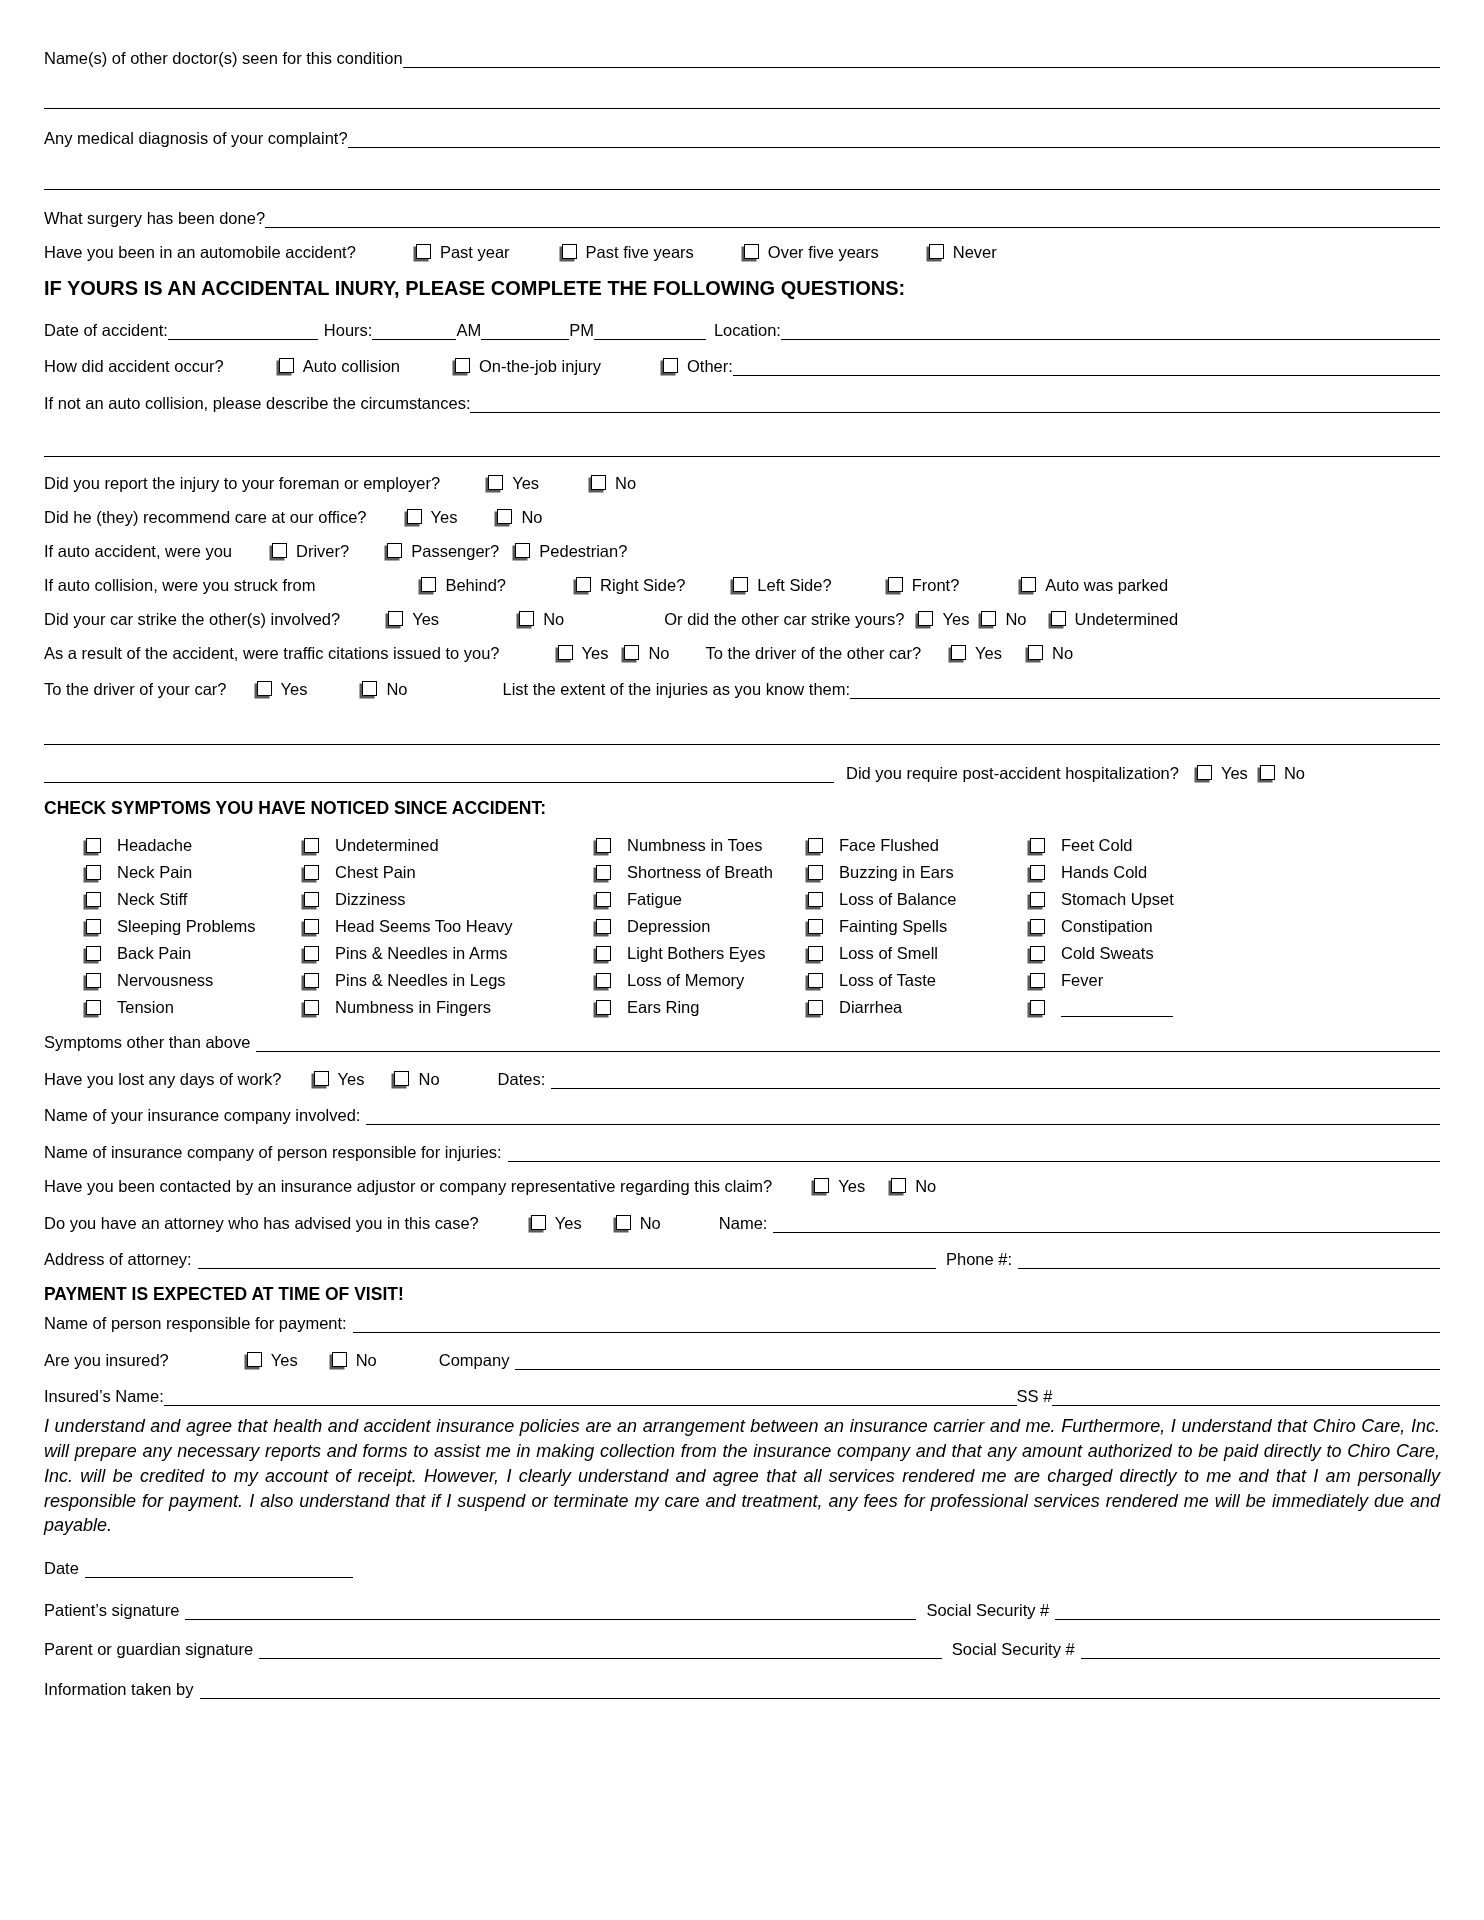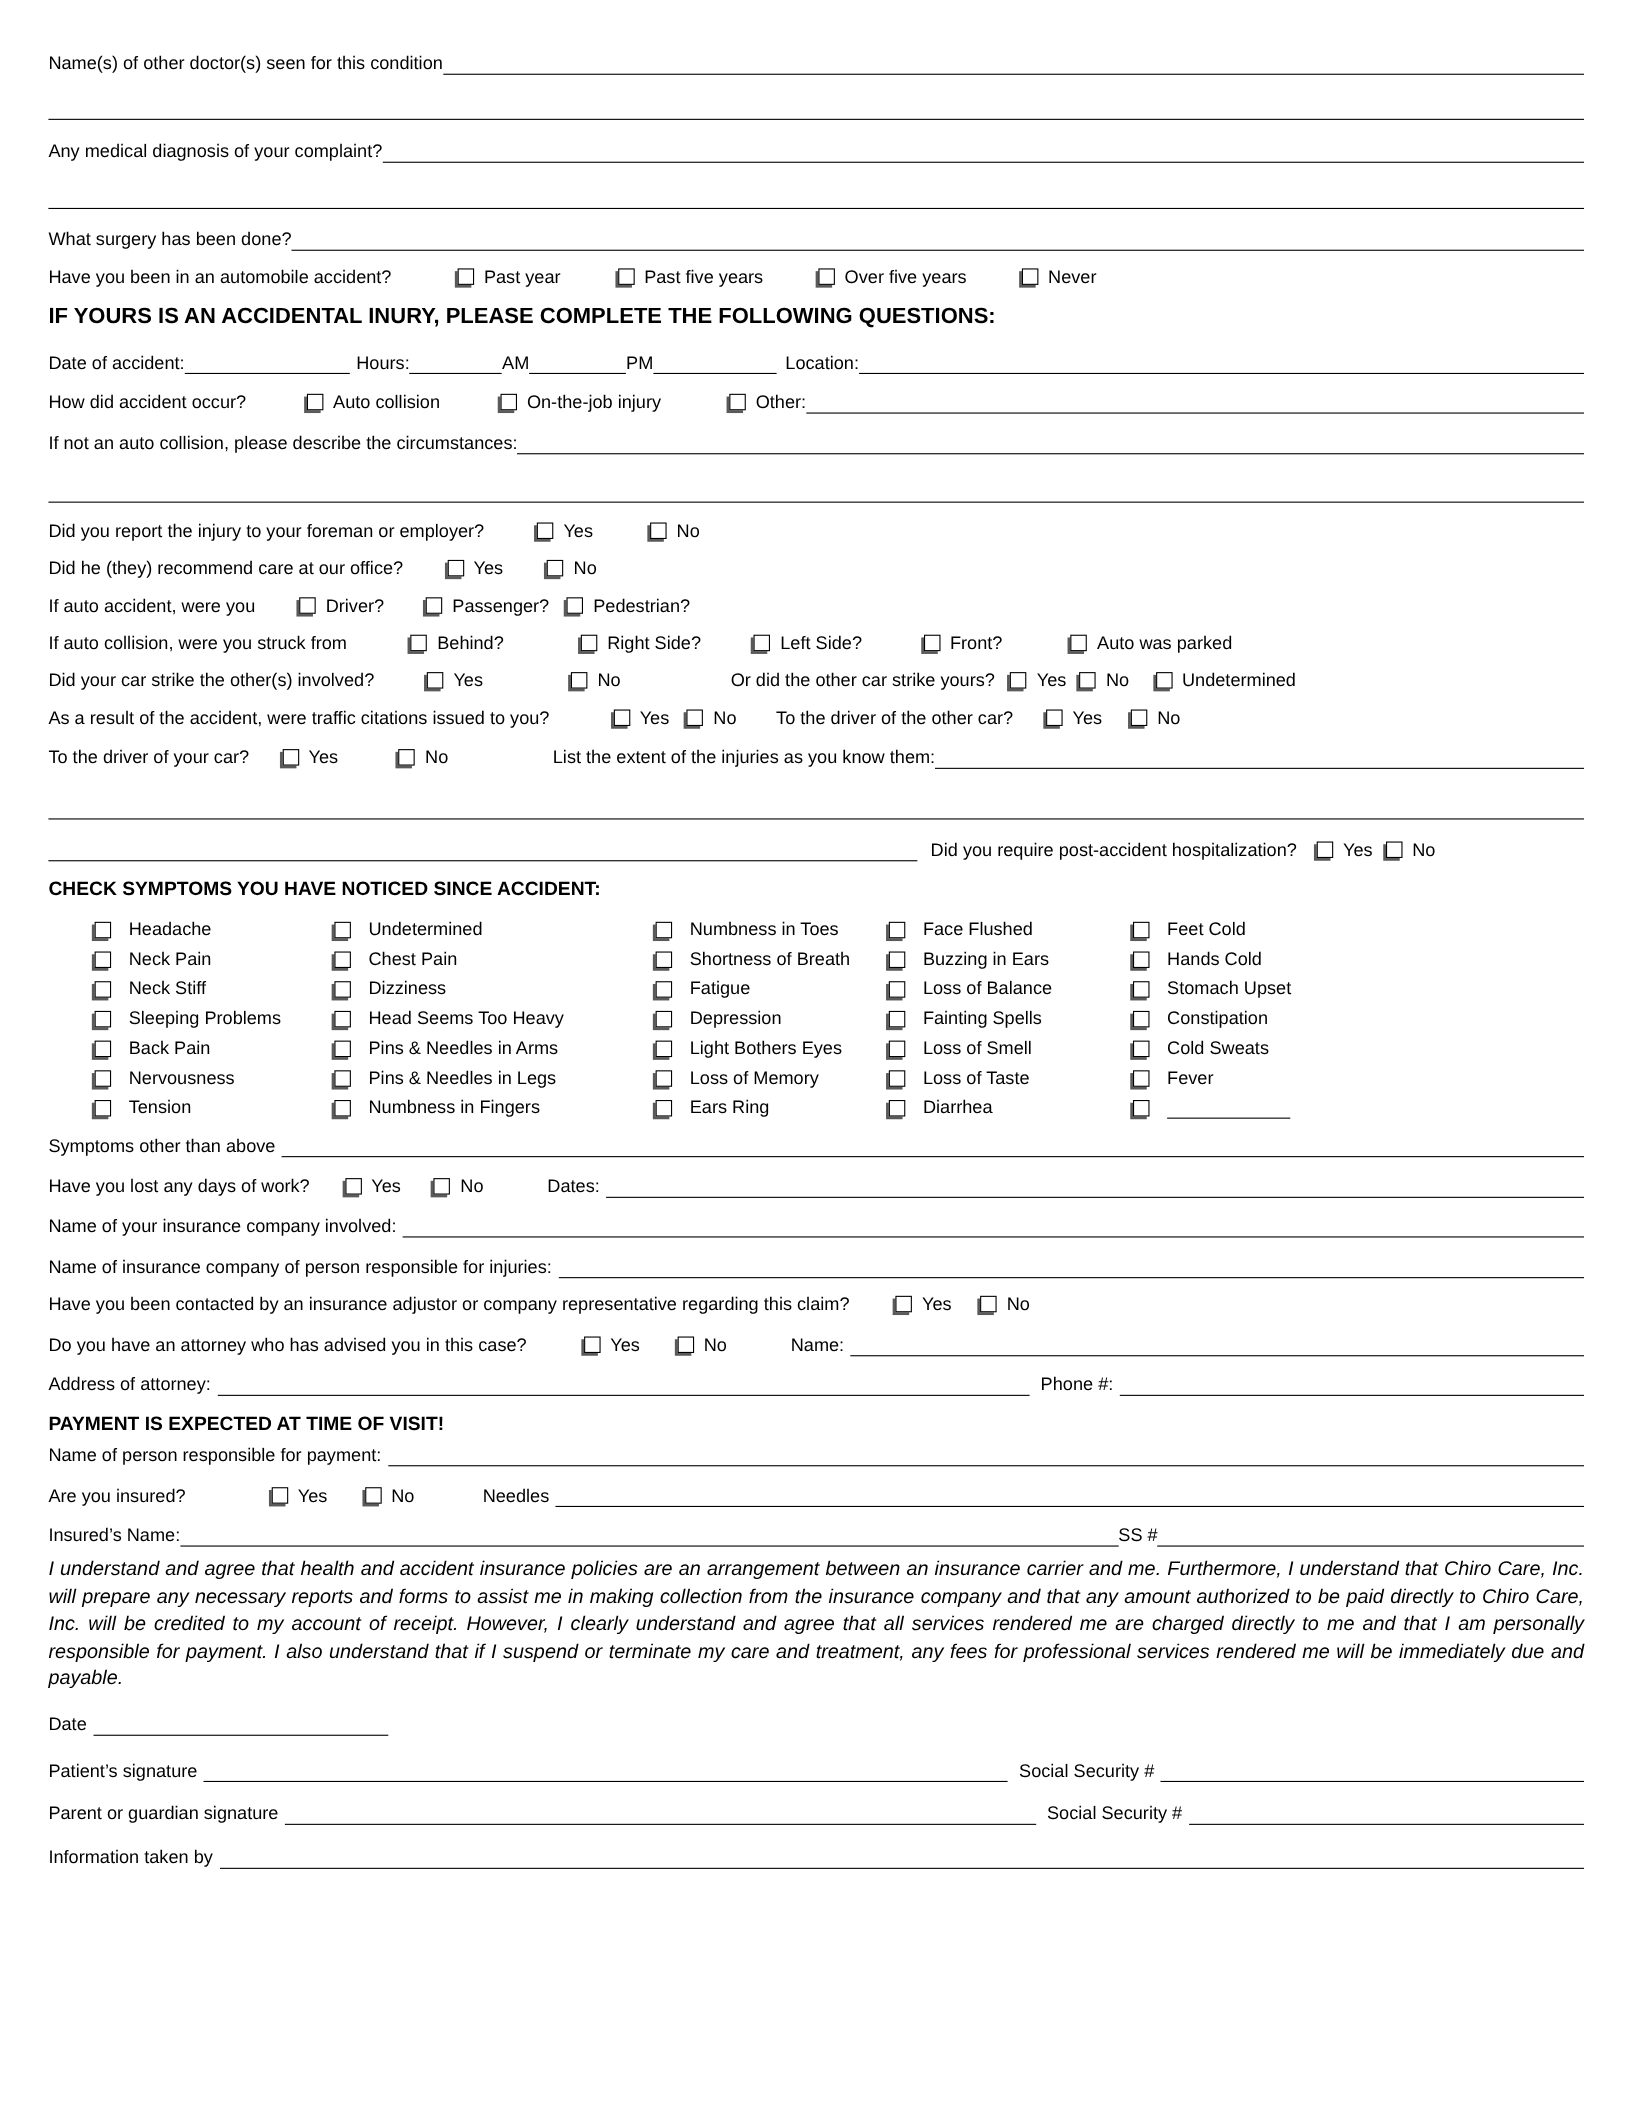--- a/index.html
+++ b/index.html
@@ -147,21 +147,21 @@
     <span>Passenger?</span>
   </span>
   <span class="opt" style="margin-left:16px">
     <span class="cb"></span>
     <span>Pedestrian?</span>
   </span>
 </div>
 
 <div class="row">
   <span class="lbl">If auto collision, were you struck from</span>
-  <span class="opt" style="margin-left:58px">
+  <span class="opt" style="margin-left:106px">
     <span class="cb"></span>
     <span>Behind?</span>
   </span>
   <span class="opt" style="margin-left:70px">
     <span class="cb"></span>
     <span>Right Side?</span>
   </span>
   <span class="opt" style="margin-left:48px">
     <span class="cb"></span>
     <span>Left Side?</span>
@@ -473,21 +473,21 @@
 <div class="row">
   <span class="lbl">Are you insured?</span>
   <span class="opt" style="margin-left:78px">
     <span class="cb"></span>
     <span>Yes</span>
   </span>
   <span class="opt" style="margin-left:34px">
     <span class="cb"></span>
     <span>No</span>
   </span>
-  <span class="lbl" style="margin-left:62px;margin-right:6px">Needles</span>
+  <span class="lbl" style="margin-left:62px;margin-right:6px">Company</span>
   <span class="fill"></span>
 </div>
 
 <div class="row" style="margin-bottom:8px">
   <span class="lbl">Insured’s Name:</span>
   <span class="fill" style="flex:2.2"></span>
   <span class="lbl">SS #</span>
   <span class="fill" style="flex:1"></span>
 </div>
 

